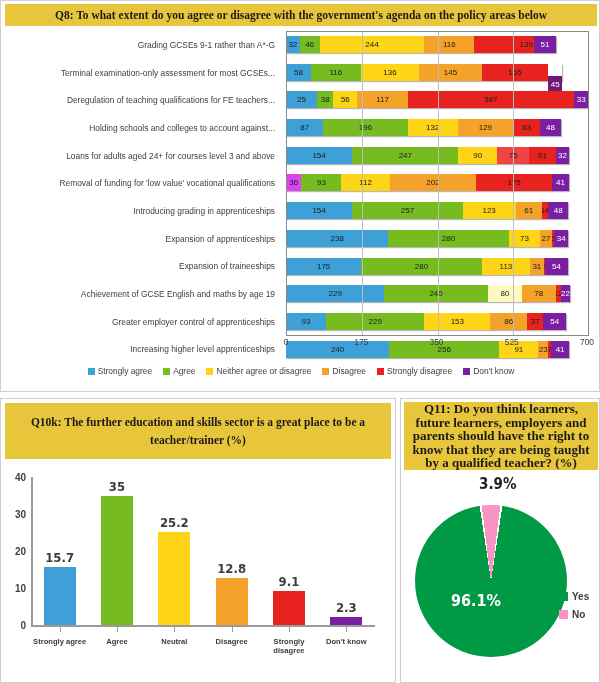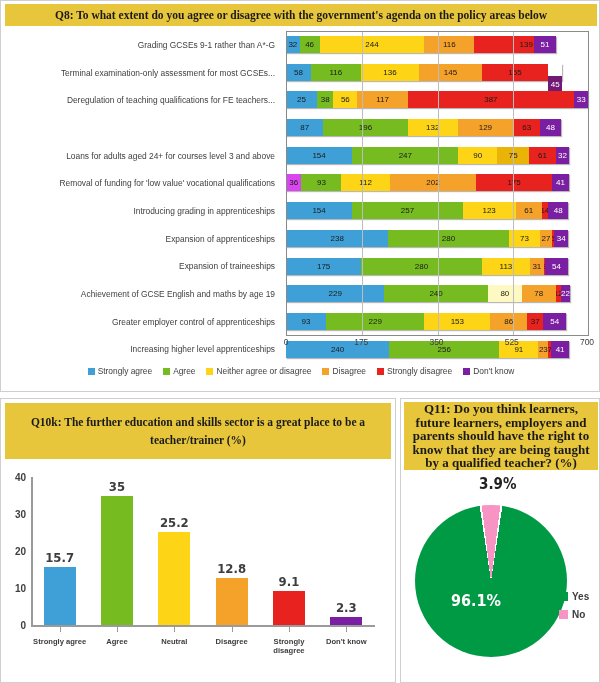--- a/index.html
+++ b/index.html
@@ -166,20 +166,21 @@
                 <div class="seg" style="width: 166.41px; background: rgb(232, 35, 31);">
                   <span>387</span>
                 </div>
                 <div class="seg" style="width: 14.19px; background: rgb(123, 31, 162);">
                   <span style="color: rgb(255, 255, 255);">33</span>
                 </div>
               </div>
             </div>
           </div>
           <div class="q8-row">
+            <div class="cat-label">Holding schools and colleges to account against...</div>
             <div class="bar-wrap">
               <div class="bar">
                 <div class="seg" style="width: 37.41px; background: rgb(63, 160, 216);">
                   <span>87</span>
                 </div>
                 <div class="seg" style="width: 84.28px; background: rgb(118, 188, 33);">
                   <span>196</span>
                 </div>
                 <div class="seg" style="width: 50px; background: rgb(253, 213, 22);">
                   <span>132</span>
@@ -202,21 +203,21 @@
               <div class="bar">
                 <div class="seg" style="width: 66.22px; background: rgb(63, 160, 216);">
                   <span>154</span>
                 </div>
                 <div class="seg" style="width: 106.21px; background: rgb(118, 188, 33);">
                   <span>247</span>
                 </div>
                 <div class="seg" style="width: 38.7px; background: rgb(253, 213, 22);">
                   <span>90</span>
                 </div>
-                <div class="seg" style="width: 32.25px; background: #eab308;">
+                <div class="seg" style="width: 32.25px; background: #ef4444;">
                   <span>75</span>
                 </div>
                 <div class="seg" style="width: 26.23px; background: rgb(232, 35, 31);">
                   <span>61</span>
                 </div>
                 <div class="seg" style="width: 13.76px; background: rgb(123, 31, 162);">
                   <span style="color: rgb(255, 255, 255);">32</span>
                 </div>
               </div>
             </div>

